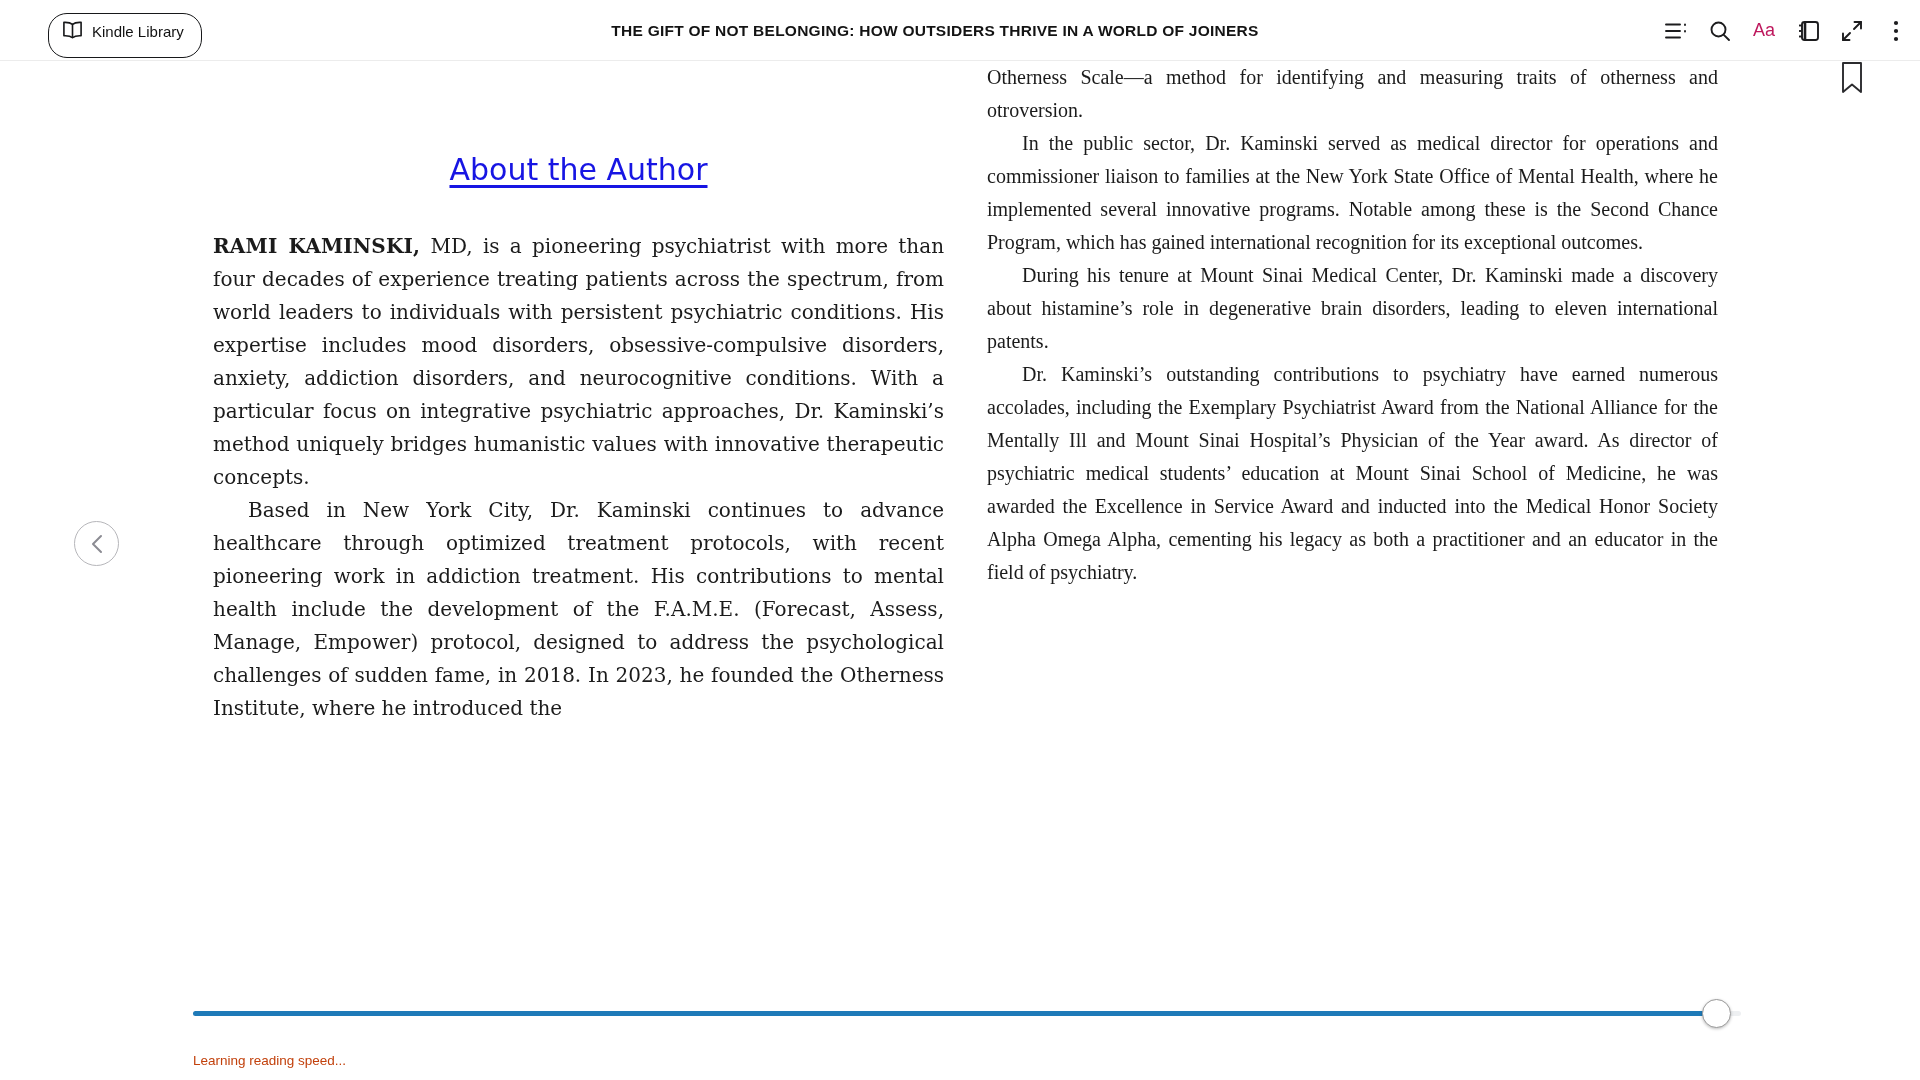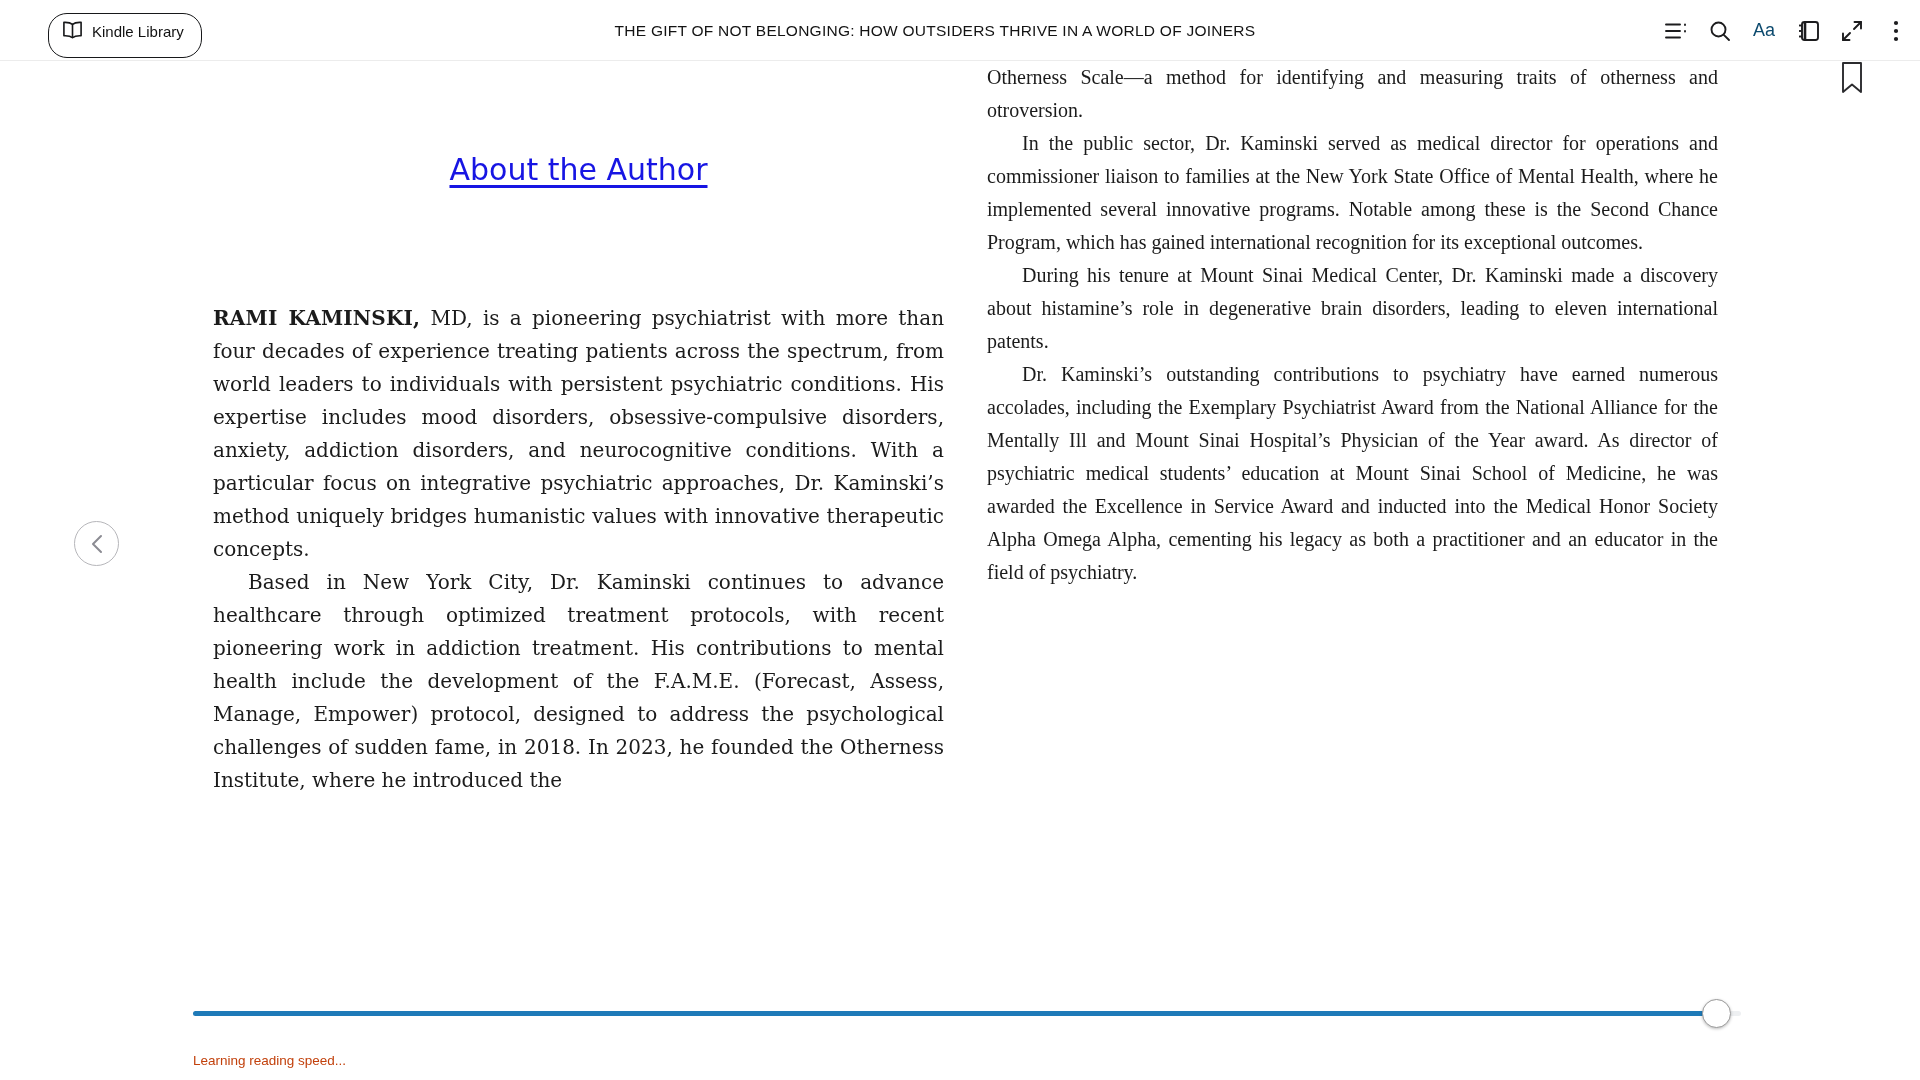--- a/index.html
+++ b/index.html
@@ -9,47 +9,47 @@
   
   .topbar { position:absolute; left:0; top:0; width:1920px; height:61px;
             background:#fff; border-bottom:1px solid #ececec; z-index:5; }
   .library-btn { position:absolute; left:48px; top:13px; height:45px;
             display:flex; align-items:center; gap:9px; padding:0 17px 8px 13px;
             border:1.5px solid #17181a; border-radius:19px; background:#fff;
             font-size:15px; color:#111; cursor:pointer; }
   .topbar-title { position:absolute; left:260px; right:310px; top:0; height:61px;
             display:flex; align-items:center; justify-content:center;
             font-size:15.5px; letter-spacing:0.25px; color:#131313;
-            white-space:nowrap; pointer-events:none; }
+            white-space:nowrap; pointer-events:none;font-weight:bold; }
   .topbar-icons { position:absolute; right:6px; top:0; height:61px;
             display:flex; align-items:center; gap:8px; }
   .icon-btn { width:36px; height:36px; display:flex; align-items:center;
             justify-content:center; background:transparent; border:none;
             cursor:pointer; border-radius:6px; }
   .icon-btn svg { display:block; }
-  .aa-glyph { font-size:18px; color:#0c4a6e; font-weight:500; letter-spacing:0; }
+  .aa-glyph { font-size:18px; color:#be185d; font-weight:500; letter-spacing:0; }
 
   .bookmark { position:absolute; right:57px; top:62px; width:22px; height:32px;
             cursor:pointer; }
 
   
   .prev-btn { position:absolute; left:74px; top:521px; width:45px; height:45px;
             border-radius:50%; background:#fff; border:1px solid #b6b6ba;
             display:flex; align-items:center; justify-content:center; cursor:pointer; }
 
   
   .col { position:absolute; width:731px; color:#1b1b1b;
          font-family:"DejaVu Serif", serif; }
   .col-left  { left:213px; top:150px; }
   .col-right { left:987px; top:61px; }
 
   .chapter-heading { text-align:center; font-family:"DejaVu Sans", sans-serif;
          font-weight:400; font-size:30px; line-height:40px; color:#1715e3;
          text-decoration:underline; text-underline-offset:5px; }
-  .body-text { margin-top:112px; }
+  .body-text { margin-top:40px; }
   .col-right .body-text { margin-top:0;font-family:Liberation Serif, serif; }
   .col p { font-size:20px; line-height:33px; text-align:justify; color:#1b1b1b; }
   .col p.indent { text-indent:35px; }
   .lead-bold { font-weight:700; letter-spacing:0.2px; }
 
   
   .progress-track { position:absolute; left:193px; top:1011px; width:1548px;
          height:5px; background:#eef0f2; border-radius:3px; cursor:pointer; }
   .progress-fill { height:100%; width:99%; background:#1e7ab8; border-radius:3px; }
   .progress-knob { position:absolute; left:1702px; top:999px; width:29px; height:29px;

